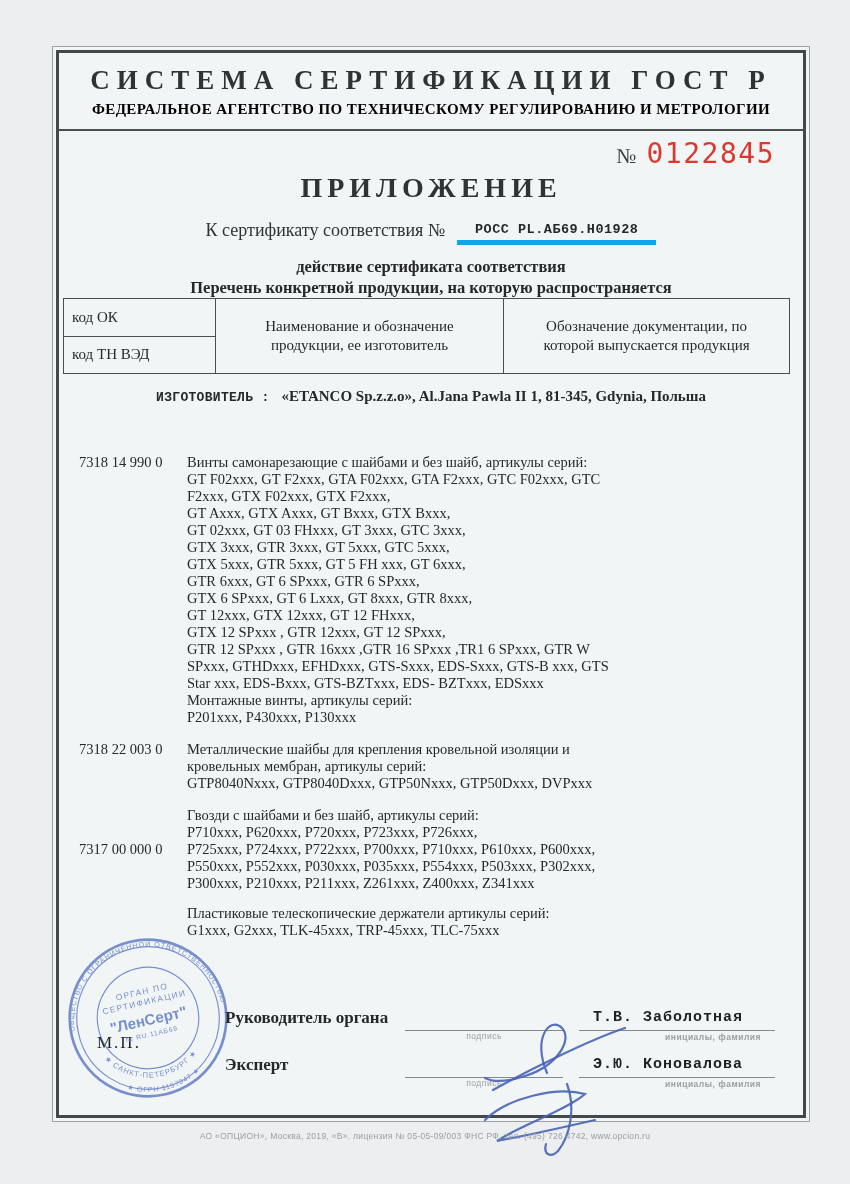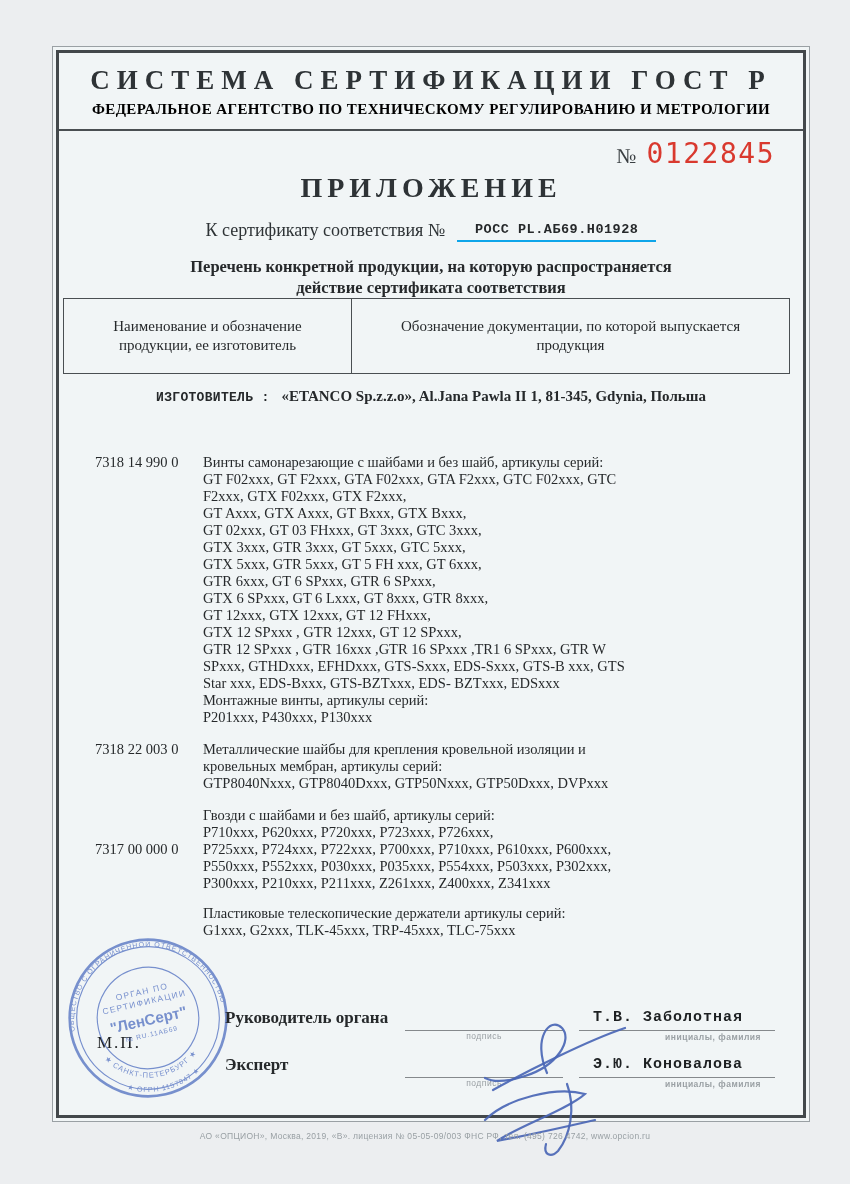--- a/index.html
+++ b/index.html
@@ -50,21 +50,21 @@
     font-size:28px;font-weight:bold;letter-spacing:5px;color:#2e3336;
   }
   .cert-row{
     top:167px;left:0;right:0;text-align:center;white-space:nowrap;
   }
   .cert-label{font-size:18px;color:#2e3336;}
   .cert-number{
     display:inline-block;position:relative;top:-3px;
     font-family:"Liberation Mono", monospace;font-weight:bold;
     font-size:13.5px;letter-spacing:.5px;
-    border-bottom:2px solid #0ea5e9;padding:0 18px 3px 18px;margin-left:8px;
+    border-bottom:5px solid #0ea5e9;padding:0 18px 3px 18px;margin-left:8px;
   }
   .subtitle{
     top:203px;left:0;right:0;text-align:center;
     font-size:16.5px;font-weight:bold;line-height:21px;color:#26292b;
   }
 
   .cert-table{
     top:245px;left:4px;width:727px;height:76px;
     border:1.5px solid #4a4f52;display:flex;box-sizing:border-box;
   }
@@ -73,21 +73,21 @@
   .ct-cell-top{border-bottom:1px solid #4a4f52;}
   .ct-col2{width:288px;flex:none;border-right:1.5px solid #4a4f52;display:flex;align-items:center;justify-content:center;text-align:center;font-size:15px;line-height:19px;padding:0 34px;box-sizing:border-box;}
   .ct-col3{flex:1;display:flex;align-items:center;justify-content:center;text-align:center;font-size:15px;line-height:19px;padding:0 26px;box-sizing:border-box;}
 
   .manufacturer{
     top:334px;left:0;right:0;text-align:center;white-space:nowrap;
   }
   .man-label{font-family:"Liberation Mono", monospace;font-weight:bold;font-size:13px;letter-spacing:.3px;}
   .man-value{font-size:15px;font-weight:bold;margin-left:8px;}
 
-  .products{top:401px;left:20px;width:712px;margin-left:16px;}
+  .products{top:401px;left:20px;width:712px;}
   .product-group{display:flex;margin-bottom:15px;}
   .group-code{width:108px;flex:none;font-size:14.5px;line-height:17px;}
   .group-lines{width:434px;flex:none;font-size:14.5px;line-height:17px;white-space:pre-line;}
   .group-docs{flex:1;padding-left:14px;font-size:14.5px;line-height:19px;white-space:pre-line;}
   .pg-3 .group-code{padding-top:34px;}
   .pg-4{margin-top:-2px;}
 
   .sig-row{left:166px;width:550px;display:flex;align-items:flex-end;}
   .sig-row-1{top:955px;}
   .sig-row-2{top:1002px;}
@@ -137,25 +137,29 @@
     </div>
 
     <div class="abs doc-title">ПРИЛОЖЕНИЕ</div>
 
     <div class="abs cert-row">
       <span class="cert-label">К сертификату соответствия №</span>
       <span class="cert-number">РОСС PL.АБ69.Н01928</span>
     </div>
 
     <div class="abs subtitle">
+      <div>действие сертификата соответствия</div>
       <div>Перечень конкретной продукции,  на которую распространяется</div>
-      <div>действие сертификата соответствия</div>
     </div>
 
     <div class="abs cert-table">
+      <div class="ct-col1">
+        <div class="ct-cell ct-cell-top">код ОК</div>
+        <div class="ct-cell">код ТН ВЭД</div>
+      </div>
       <div class="ct-col2">Наименование и обозначение продукции, ее изготовитель</div>
       <div class="ct-col3">Обозначение документации, по которой выпускается продукция</div>
     </div>
 
     <div class="abs manufacturer">
       <span class="man-label">ИЗГОТОВИТЕЛЬ :</span>
       <span class="man-value">«ETANCO Sp.z.z.o», Al.Jana Pawla II 1, 81-345, Gdynia, Польша</span>
     </div>
 
     <div class="abs products">

